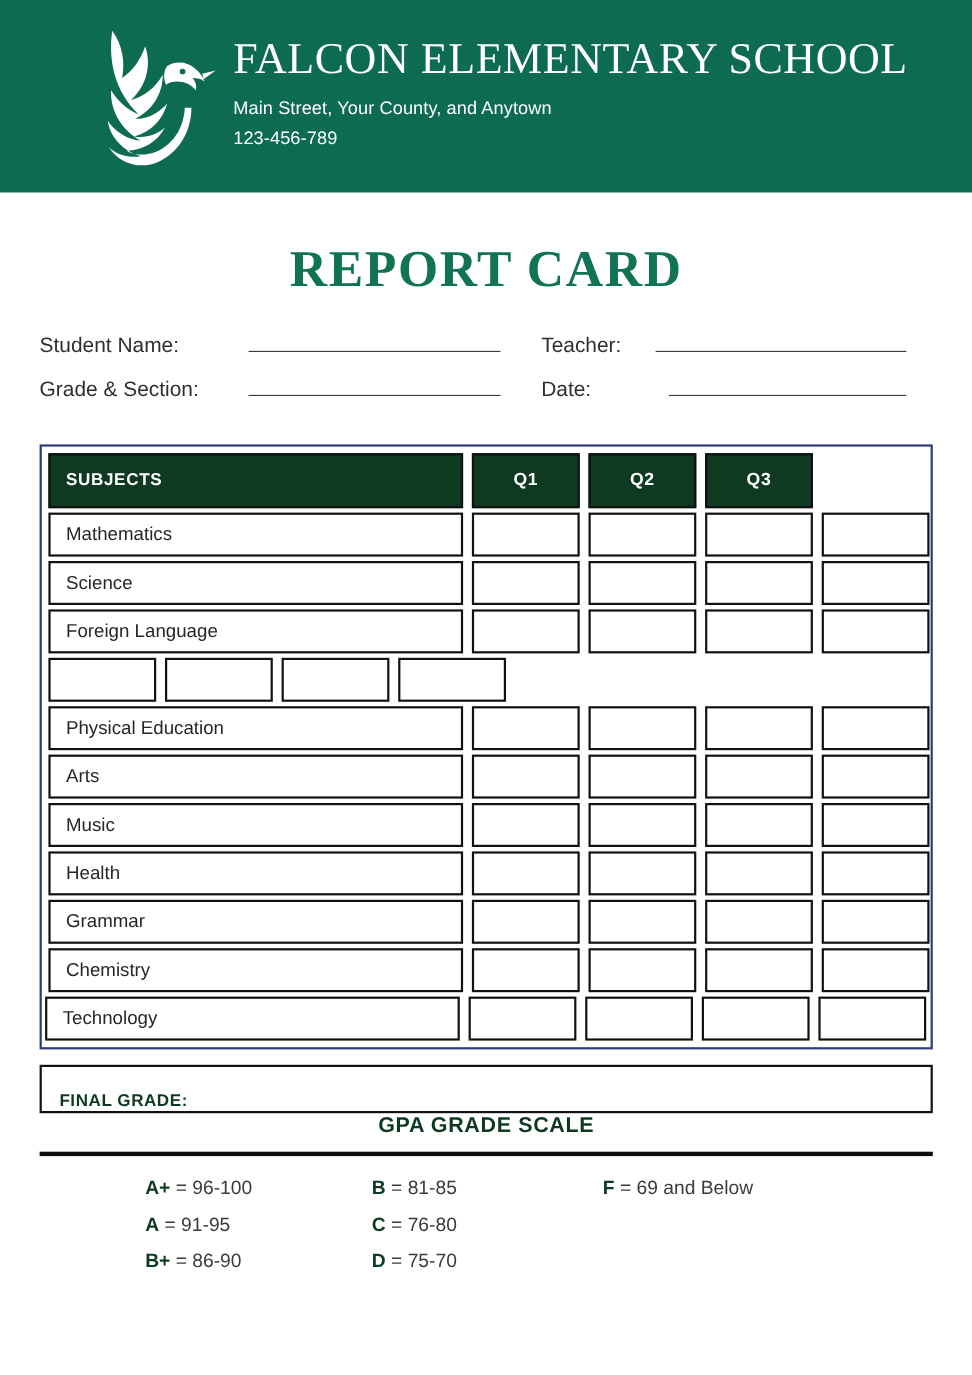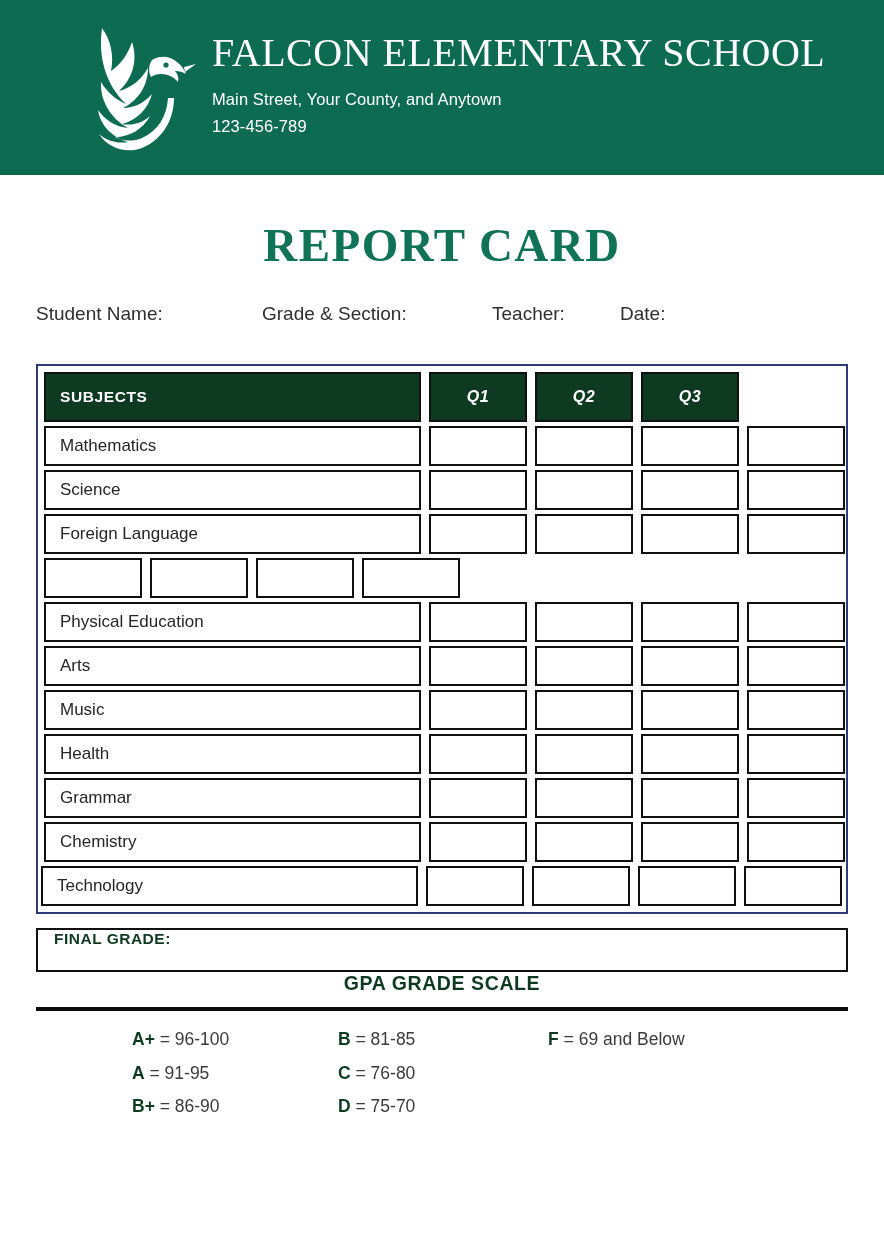--- a/index.html
+++ b/index.html
@@ -87,21 +87,21 @@
     margin-top: 43px;
   }
 
   
   .info-block {
     margin-top: 28px;
     display: flex;
     width: 100%;
   }
 
-  .info-col { display: flex; flex-direction: row; }
+  .info-col { display: flex; flex-direction: column; }
   .info-col.left  { width: 455px; }
   .info-col.right { flex: 1; padding-left: 1px; }
 
   .info-row {
     display: flex;
     align-items: baseline;
     height: 40px;
   }
 
   .info-label {
@@ -150,21 +150,20 @@
     font-size: 17px;
     color: #262626;
   }
 
   .cell-q {
     width: 98px;
     flex: 0 0 98px;
     border: 2.5px solid #111111;
     background: #ffffff;
     height: 40px;
-    font-style: italic;
   }
 
   .header-row .cell-subject,
   .header-row .cell-q {
     background: #0f3a22;
     border: 2.5px solid #111111;
     height: 50px;
     color: #ffffff;
     font-weight: bold;
     letter-spacing: 0.6px;
@@ -182,21 +181,21 @@
     justify-content: center;
     font-size: 16px;
   }
 
   
   .final-grade {
     margin-top: 14px;
     border: 2.5px solid #111111;
     height: 44px;
     display: flex;
-    align-items: flex-start;
+    align-items: flex-end;
     padding-left: 16px;
     background: #ffffff;
   }
 
   .final-grade-label {
     font-size: 15.5px;
     font-weight: bold;
     color: #0f3a22;
     letter-spacing: 0.5px;
   }

